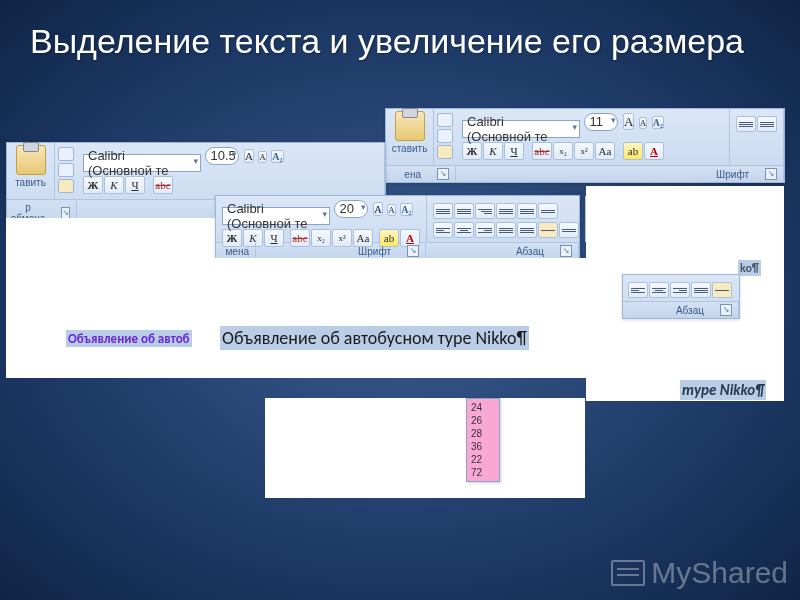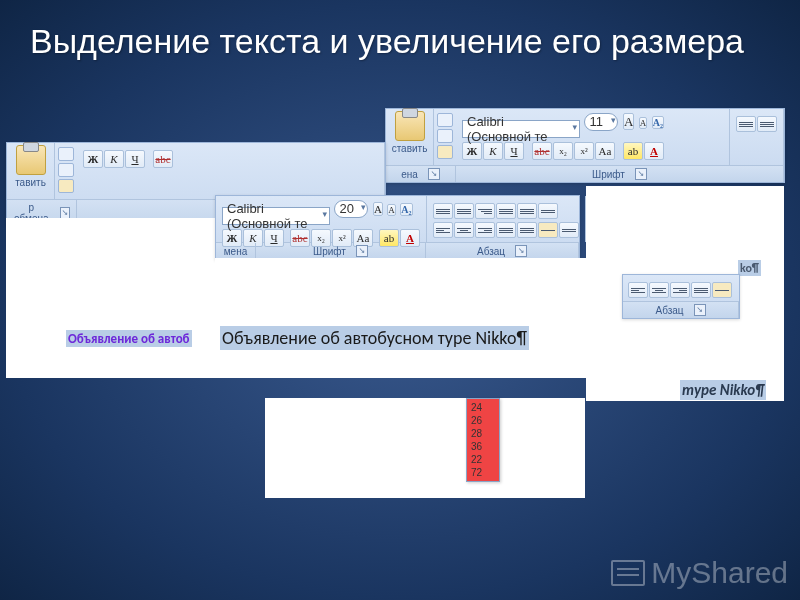--- a/index.html
+++ b/index.html
@@ -53,21 +53,21 @@
   }
   .clip-label { font-size:10px; color:#3b5a8a; }
   .mini-icons { display:flex; flex-direction:column; gap:2px; padding:4px 3px; }
   .mini { width:16px; height:14px; border:1px solid #9db6d9; background:#eaf1fb; border-radius:2px; }
   .scissors { background: #eaf1fb; }
   .brush { background:#f7eac0; }
 
   .row { display:flex; align-items:stretch; }
   .topstrip { height:56px; }
   .botstrip { display:flex; border-top:1px solid #b0c4de; background:linear-gradient(#d3e1f3,#c3d5ec); font-size:10px; color:#3b5a8a; }
-  .botstrip > div { flex:0 0 auto; padding:2px 6px; text-align:center; border-right:1px solid #b0c4de; display:flex; align-items:center; justify-content:center; gap:10px; }
+  .botstrip > div { flex:0 0 auto; padding:2px 6px; text-align:center; border-right:1px solid #b0c4de; display:flex; align-items:center; justify-content:flex-end; gap:16px; }
   .botstrip .title { flex:1; }
   .dlaunch { width:12px; height:12px; border:1px solid #7a94b8; background:#eaf1fb; font-size:8px; line-height:10px; color:#5a78a0; text-align:center; }
 
   
   .fontgrp { padding:3px 6px 0 6px; border-right:1px solid #b0c4de; }
   .combo {
     display:inline-flex; align-items:center;
     background:#fff; border:1px solid #8aa5c7;
     height:18px; font-size:13px; padding:0 14px 0 4px;
     position:relative; color:#333;
@@ -117,21 +117,21 @@
     background:#b9cde6;
     color:#1a1a1a;
     font-family:Calibri, sans-serif;
     padding:1px 2px;
     white-space:nowrap;
   }
 
   
   .szlist {
     position:absolute;
-    background:#ef4444; border:1px solid #8aa5c7;
+    background:#f9a8d4; border:1px solid #8aa5c7;
     width:34px; font-size:10px; color:#333;
     padding:2px 0;
     box-shadow:1px 1px 3px rgba(0,0,0,0.2);
   }
   .szlist div { padding:0 4px; line-height:13px; }
 
   
   .watermark {
     position:absolute; right:12px; bottom:10px;
     color:rgba(255,255,255,0.35);
@@ -223,20 +223,27 @@
     <div class="clip" style="width:48px;">
       <div class="clip-big"></div>
       <div class="clip-label">тавить</div>
     </div>
     <div class="mini-icons">
       <div class="mini scissors"></div>
       <div class="mini"></div>
       <div class="mini brush"></div>
     </div>
     <div class="fontgrp" style="flex:1;">
+      <div>
+        <span class="combo font-name">Calibri (Основной те</span>
+        <span class="combo font-size">10.5</span>
+        <span class="tbtn grow">A</span>
+        <span class="tbtn shrink" style="font-size:9px;">A</span>
+        <span class="tbtn ab-switch">A₂</span>
+      </div>
       <div class="btnrow">
         <span class="tbtn b">Ж</span>
         <span class="tbtn i">К</span>
         <span class="tbtn u">Ч</span>
         <span class="tbtn" style="width:6px;border:none;background:none;"></span>
         <span class="tbtn strike">abc</span>
       </div>
     </div>
   </div>
   <div class="botstrip">

